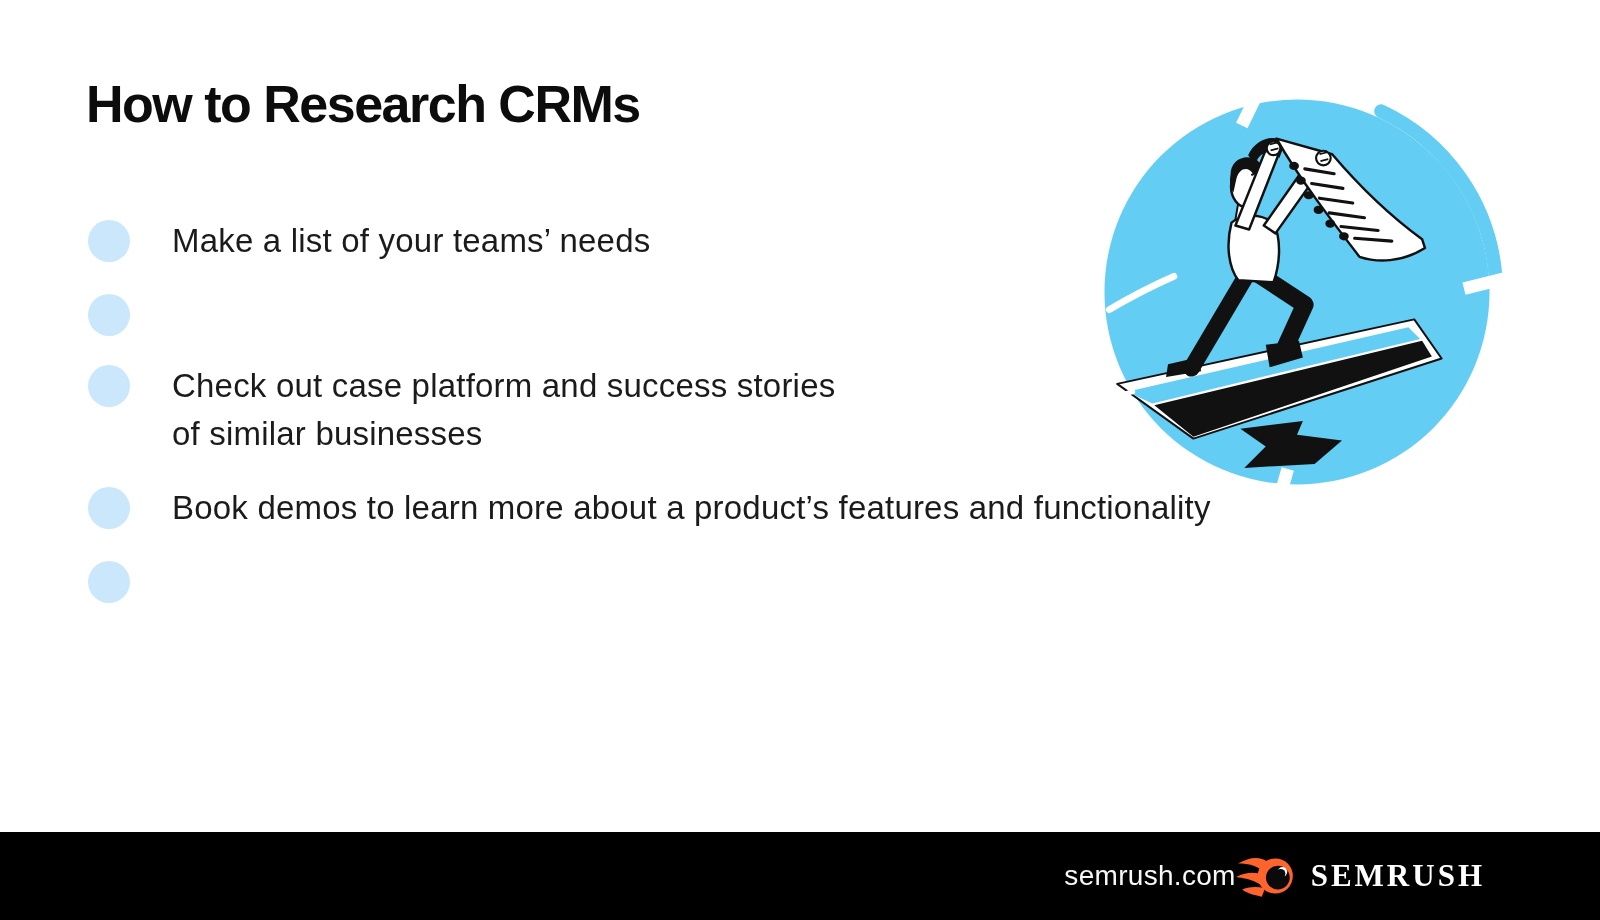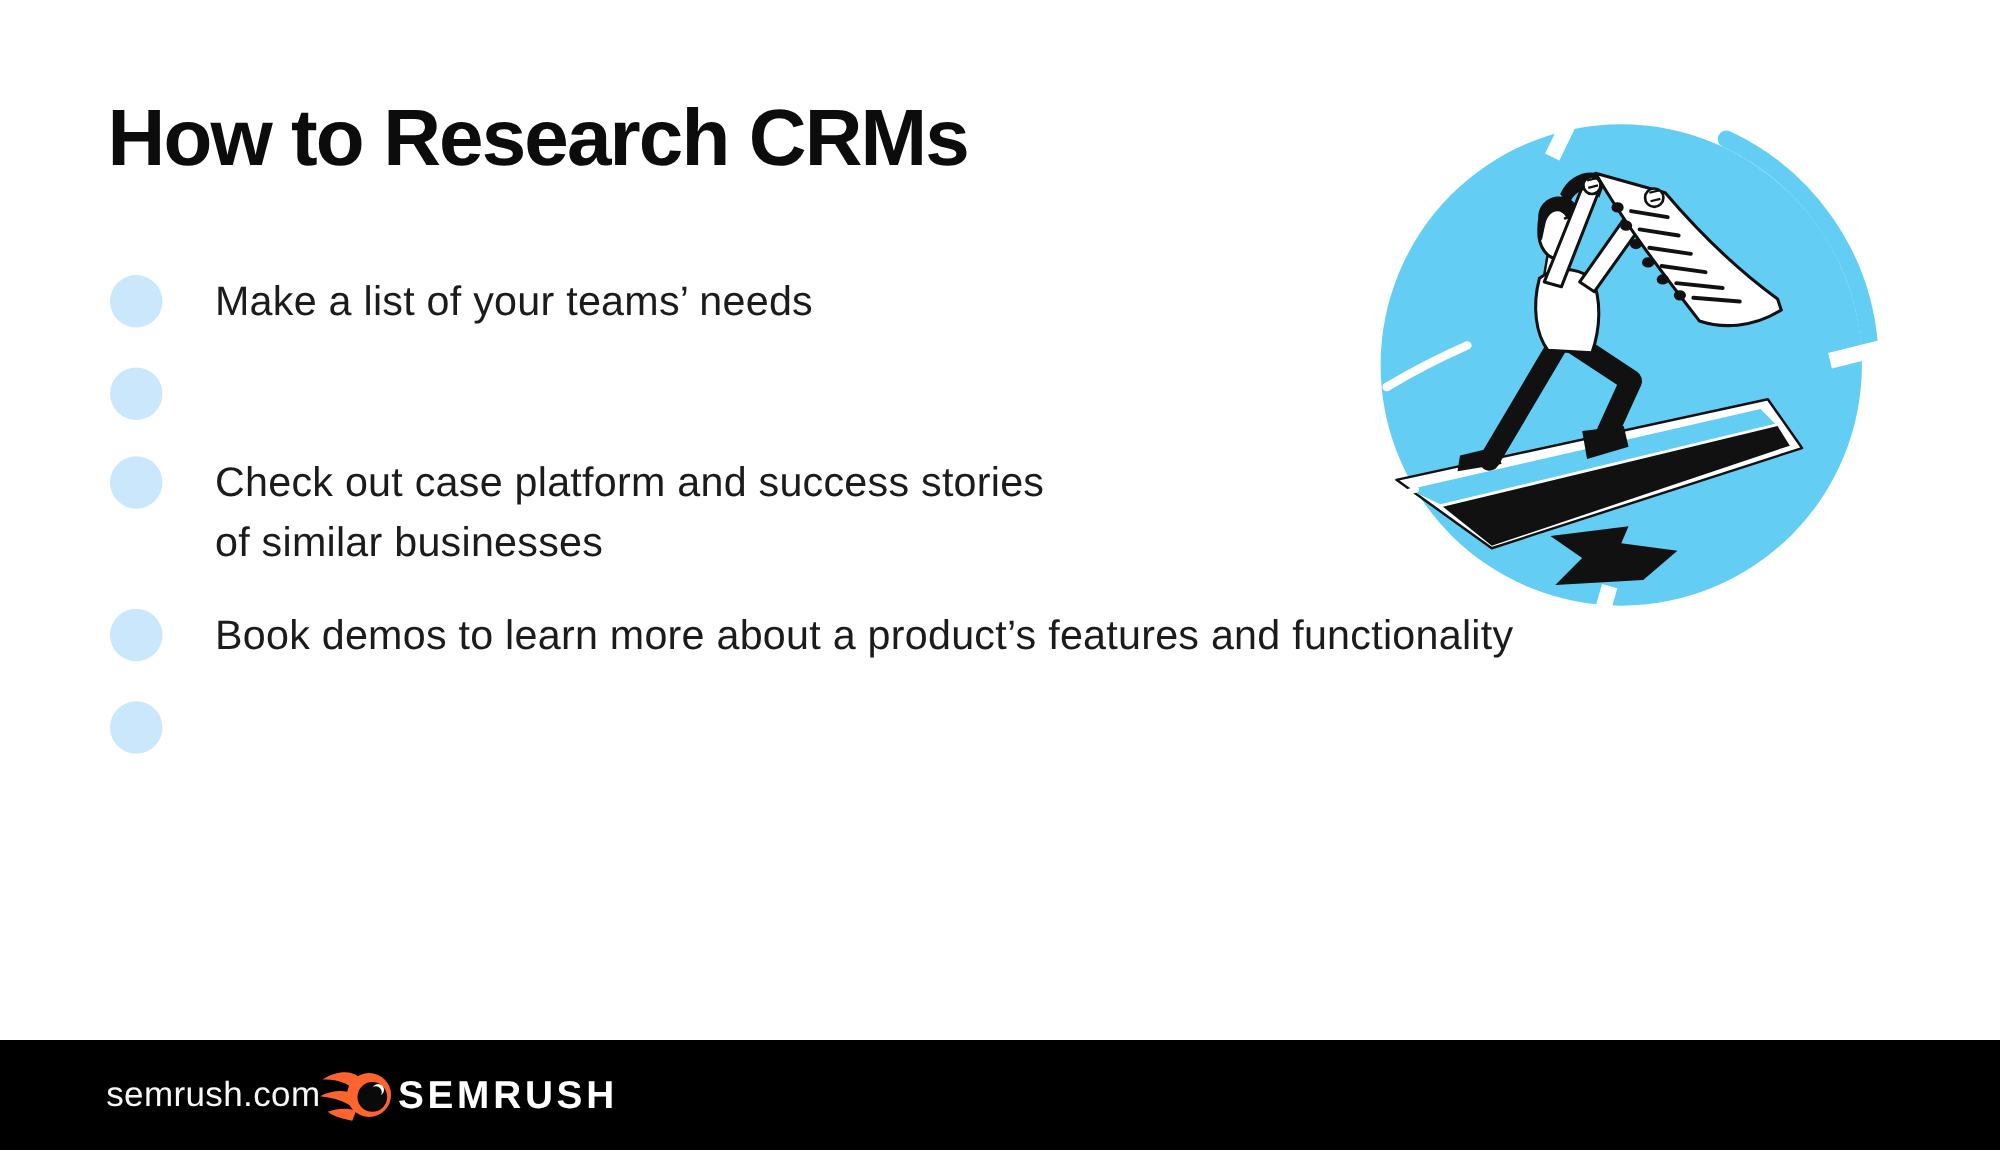--- a/index.html
+++ b/index.html
@@ -10,21 +10,21 @@
     background: #ffffff;
     overflow: hidden;
     font-family: "Liberation Sans", sans-serif;
     color: #141414;
   }
   .title {
     position: absolute;
     left: 86px;
     top: 78px;
     margin: 0;
-    font-size: 64px;
+    font-size: 52px;
     line-height: 1;
     font-weight: 800;
     letter-spacing: -1.5px;
     color: #0c0c0c;
   }
   .list {
     position: absolute;
     left: 88px;
     top: 217px;
     width: 1320px;
@@ -60,32 +60,34 @@
   }
   .footer {
     position: absolute;
     left: 0;
     bottom: 0;
     width: 100%;
     height: 88px;
     background: #000000;
     display: flex;
     align-items: center;
-    justify-content: flex-start;
+    justify-content: flex-end;
     box-sizing: border-box;
     padding: 0 115px 0 85px;
   }
   .site {
     color: #f7f7f7;
     font-size: 28px;
     letter-spacing: 0.3px;
   }
   .logo {
     display: flex;
     align-items: center;
+    gap: 13px;
+    font-family: Liberation Serif, serif;
   }
   .logo-text {
     color: #ffffff;
     font-size: 31px;
     font-weight: 800;
     letter-spacing: 3px;
   }
 </style>
 </head>
 <body>

